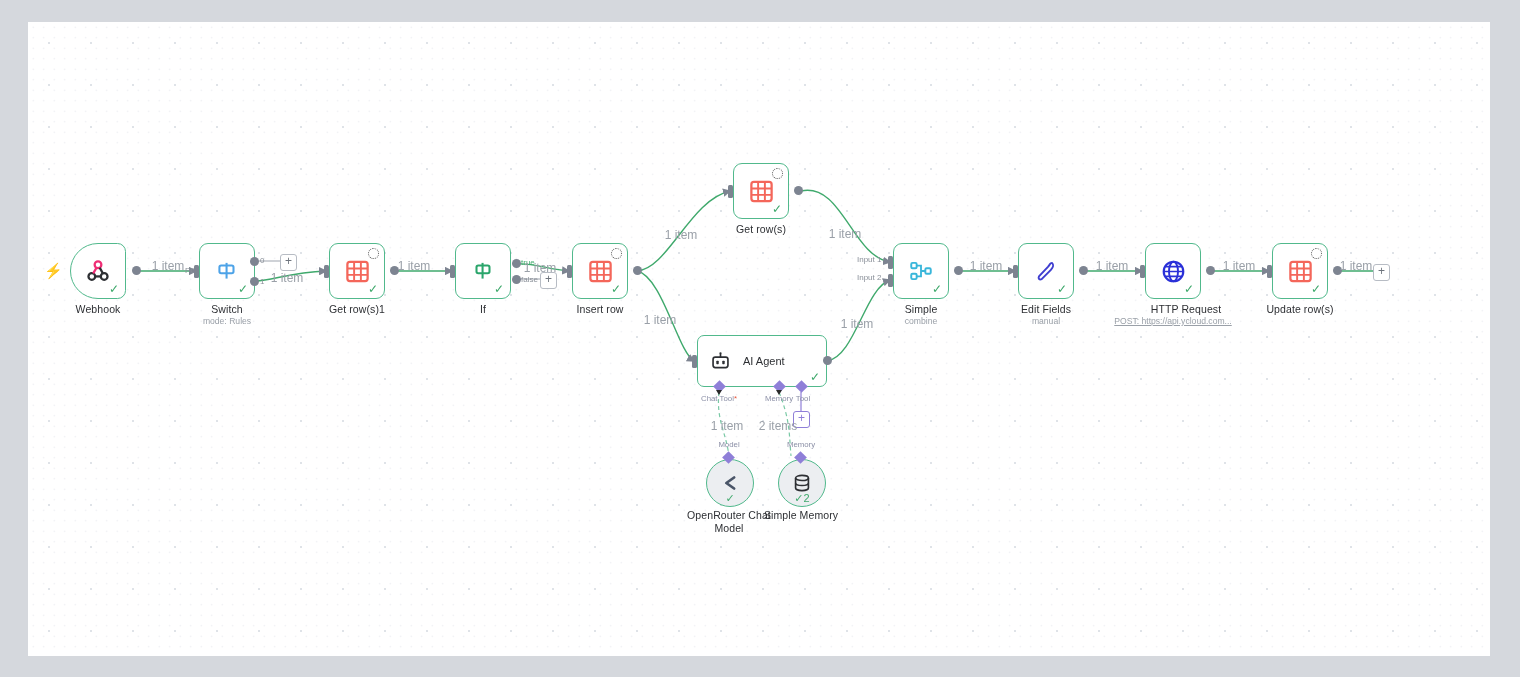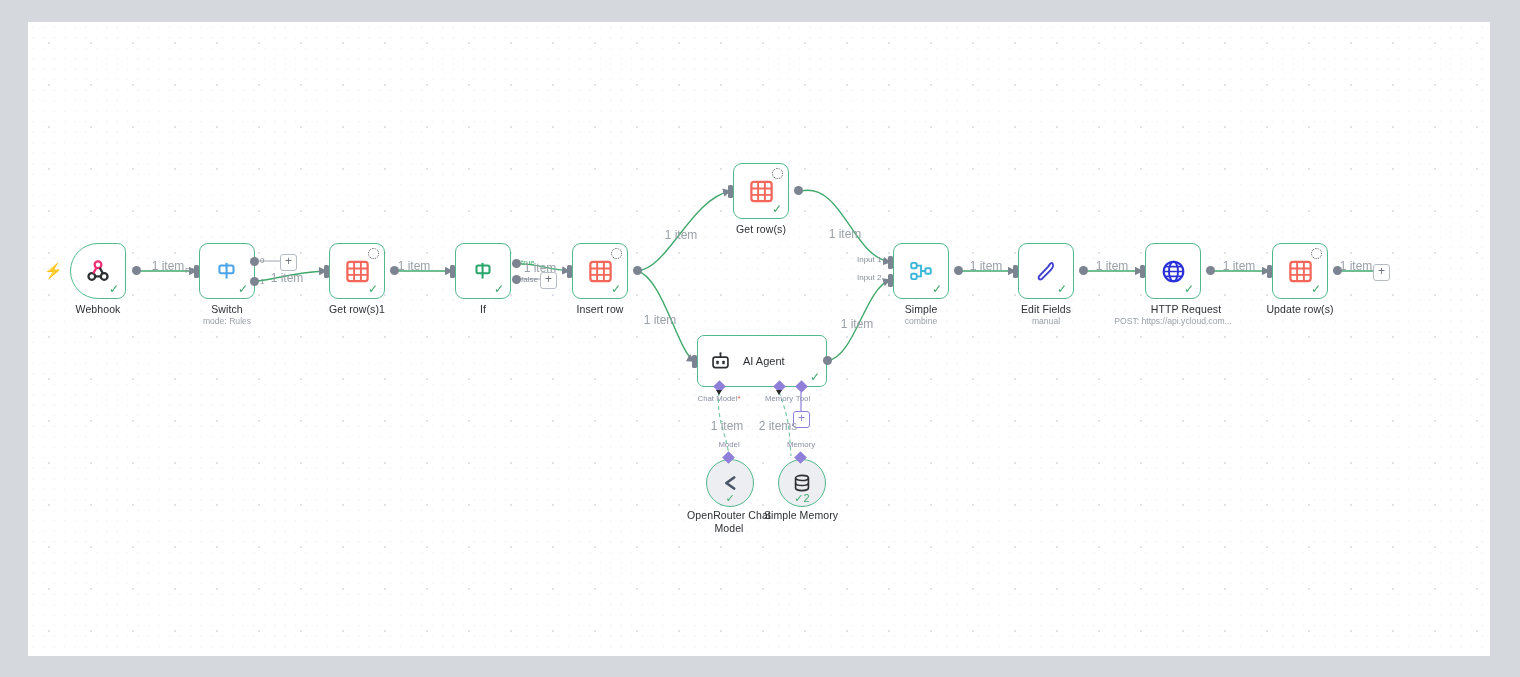--- a/index.html
+++ b/index.html
@@ -230,21 +230,21 @@
   <div class="inport" style="left:692px;top:355px;"></div>
   <div class="port" style="left:823px;top:356px;"></div>
 
   <div class="diamond" style="left:715px;top:382px;"></div>
   <div class="darrow" style="left:716px;top:390px;"></div>
   <div class="diamond" style="left:775px;top:382px;"></div>
   <div class="darrow" style="left:776px;top:390px;"></div>
   <div class="diamond" style="left:797px;top:382px;"></div>
 
   <div class="pcap" style="left:719px;top:394px;">
-    <span>Chat Model</span><span class="req">*</span>
+    <span>Chat Tool</span><span class="req">*</span>
   </div>
   <div class="pcap" style="left:779px;top:394px;">Memory</div>
   <div class="pcap" style="left:803px;top:394px;">Tool</div>
 
   <div class="node sq" style="left:893px;top:243px;">
     <svg width="26" height="26" viewBox="0 0 24 24">
       <rect x="3" y="4.5" width="5" height="5" rx="1.2" fill="none" stroke="#39b6da" stroke-width="1.8"></rect>
       <rect x="3" y="14.5" width="5" height="5" rx="1.2" fill="none" stroke="#39b6da" stroke-width="1.8"></rect>
       <rect x="16" y="9.5" width="5" height="5" rx="1.2" fill="none" stroke="#39b6da" stroke-width="1.8"></rect>
       <path d="M8 7 H12 V12 H16 M8 17 H12 V12" fill="none" stroke="#39b6da" stroke-width="1.7"></path>
@@ -274,21 +274,21 @@
     <svg width="27" height="27" viewBox="0 0 24 24">
       <circle cx="12" cy="12" r="8.7" fill="none" stroke="#2a30d8" stroke-width="1.9"></circle>
       <ellipse cx="12" cy="12" rx="4" ry="8.7" fill="none" stroke="#2a30d8" stroke-width="1.7"></ellipse>
       <path d="M3.4 12 H20.6 M4.6 7.6 H19.4 M4.6 16.4 H19.4" stroke="#2a30d8" stroke-width="1.5"></path>
     </svg>
     <span class="tick">✓</span>
   </div>
   <div class="inport" style="left:1140px;top:265px;"></div>
   <div class="port" style="left:1206px;top:266px;"></div>
   <div class="nlabel" style="left:1173px;top:303px;padding-left:26px;">HTTP Request</div>
-  <div class="nsub" style="left:1173px;top:316px;">POST: https://api.ycloud.com...</div>
+  <div class="nsub" style="left:1173px;top:316px;text-decoration:underline;">POST: https://api.ycloud.com...</div>
 
   <div class="node sq" style="left:1272px;top:243px;">
     <svg width="27" height="27" viewBox="0 0 24 24">
       <rect x="3" y="3.5" width="18" height="17" rx="2.2" fill="none" stroke="#f4665a" stroke-width="2"></rect>
       <path d="M3 9.4 H21 M3 15 H21 M9 3.5 V20.5 M15 3.5 V20.5" stroke="#f4665a" stroke-width="1.7"></path>
     </svg>
     <span class="spin"></span>
     <span class="tick">✓</span>
   </div>
   <div class="inport" style="left:1267px;top:265px;"></div>

